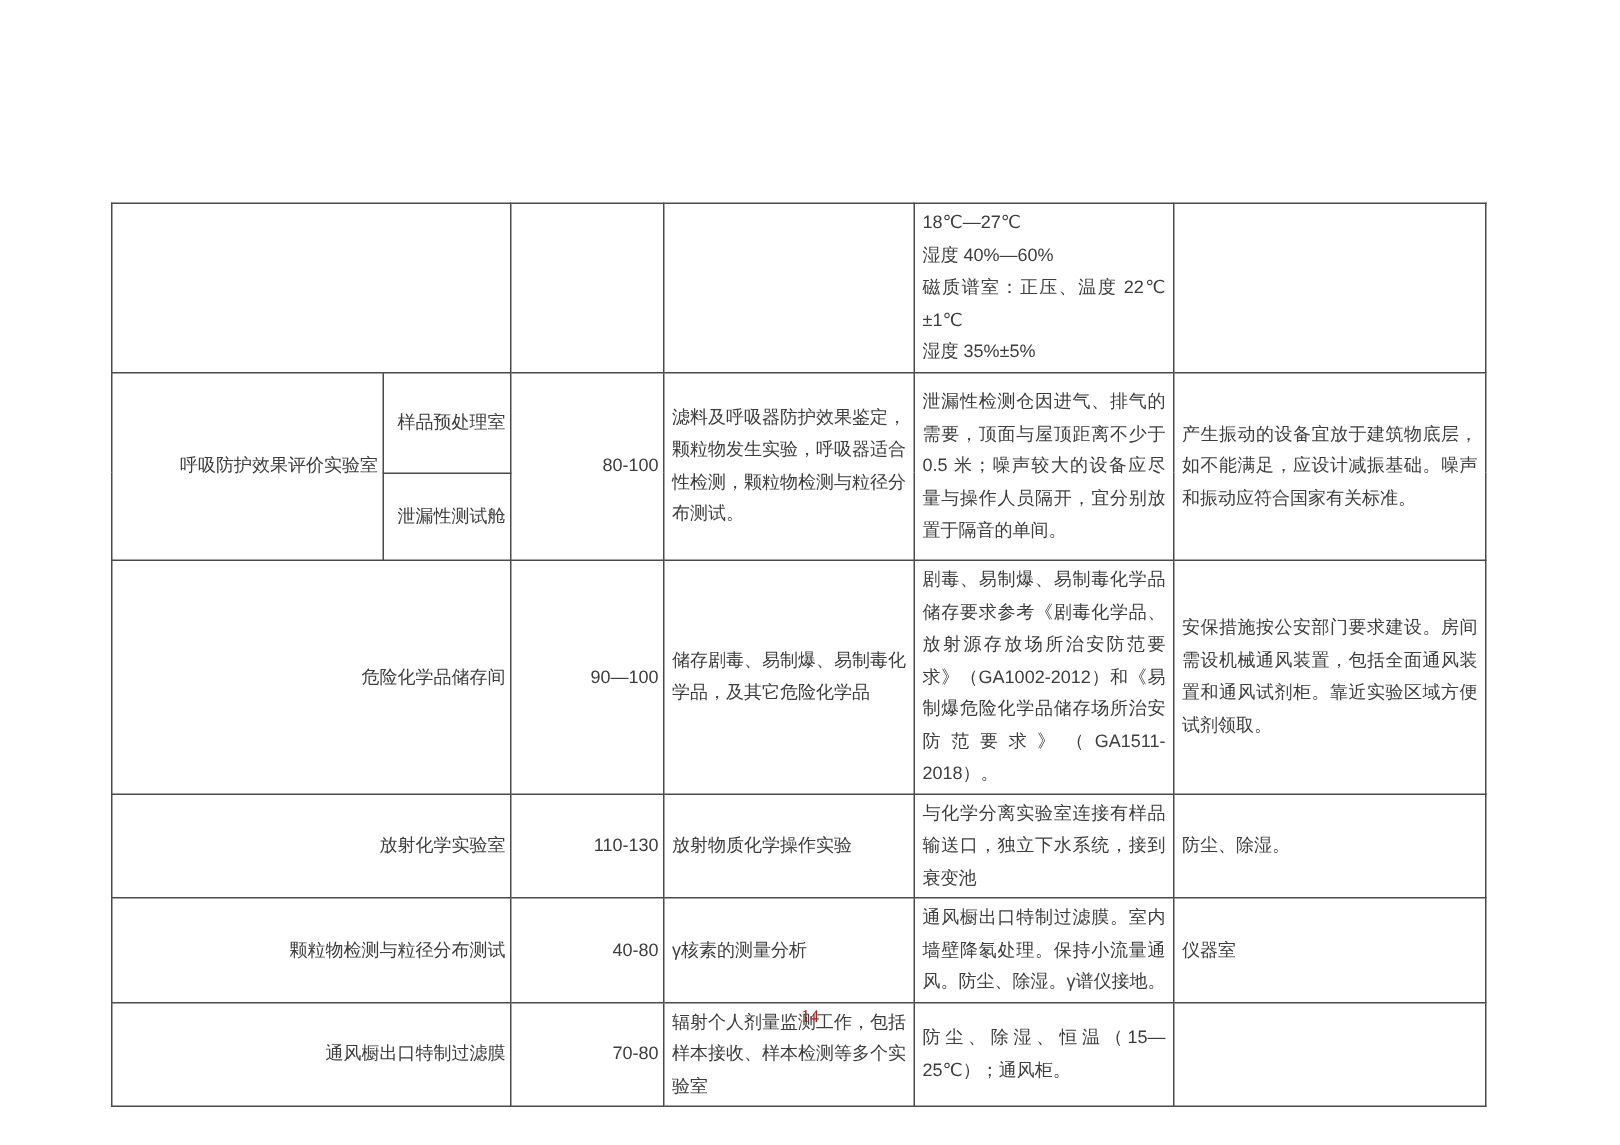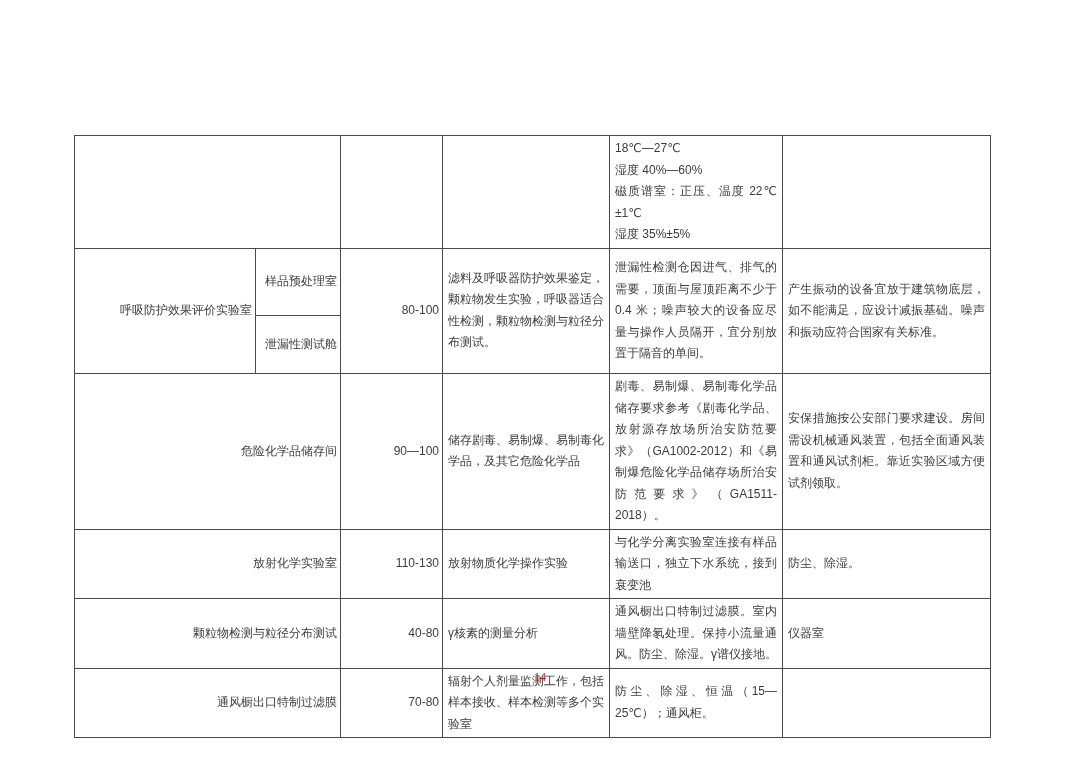--- a/index.html
+++ b/index.html
@@ -55,21 +55,21 @@
 磁质谱室：正压、温度 22℃±1℃
 湿度 35%±5%</td>
     <td class="txt"></td>
   </tr>
 
   <tr style="height:67px">
     <td class="center" rowspan="2">呼吸防护效果评价实验室</td>
     <td class="center">样品预处理室</td>
     <td class="center" rowspan="2">80-100</td>
     <td class="txt" rowspan="2">滤料及呼吸器防护效果鉴定，颗粒物发生实验，呼吸器适合性检测，颗粒物检测与粒径分布测试。</td>
-    <td class="txt" rowspan="2">泄漏性检测仓因进气、排气的需要，顶面与屋顶距离不少于 0.4 米；噪声较大的设备应尽量与操作人员隔开，宜分别放置于隔音的单间。</td>
+    <td class="txt" rowspan="2">泄漏性检测仓因进气、排气的需要，顶面与屋顶距离不少于 0.5 米；噪声较大的设备应尽量与操作人员隔开，宜分别放置于隔音的单间。</td>
     <td class="txt" rowspan="2">产生振动的设备宜放于建筑物底层，如不能满足，应设计减振基础。噪声和振动应符合国家有关标准。</td>
   </tr>
   <tr style="height:40px">
     <td class="center">泄漏性测试舱</td>
   </tr>
 
   <tr style="height:129px">
     <td class="center" colspan="2">危险化学品储存间</td>
     <td class="center">90—100</td>
     <td class="txt">储存剧毒、易制爆、易制毒化学品，及其它危险化学品</td>

